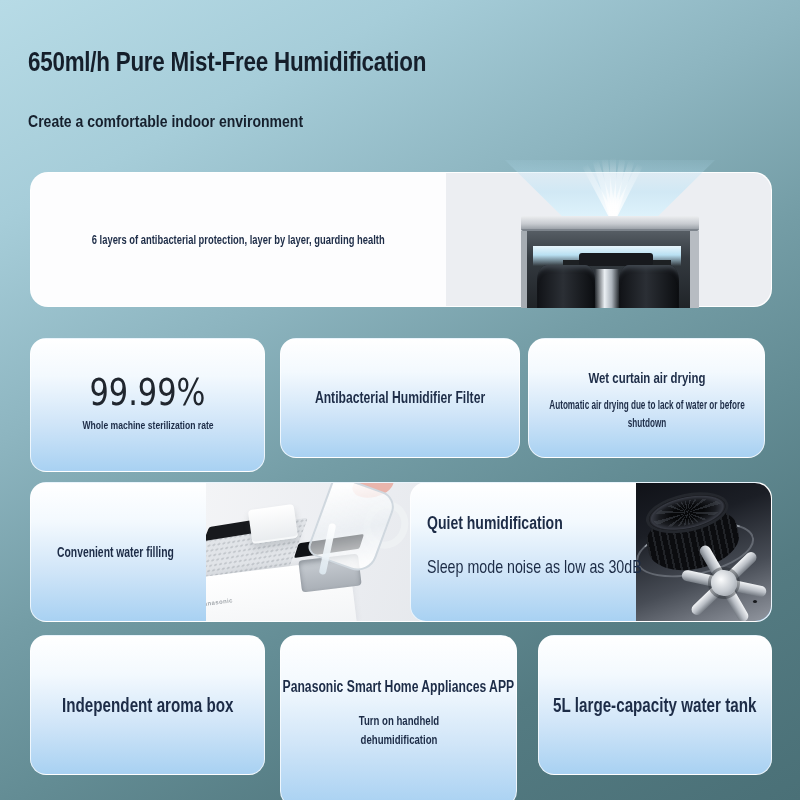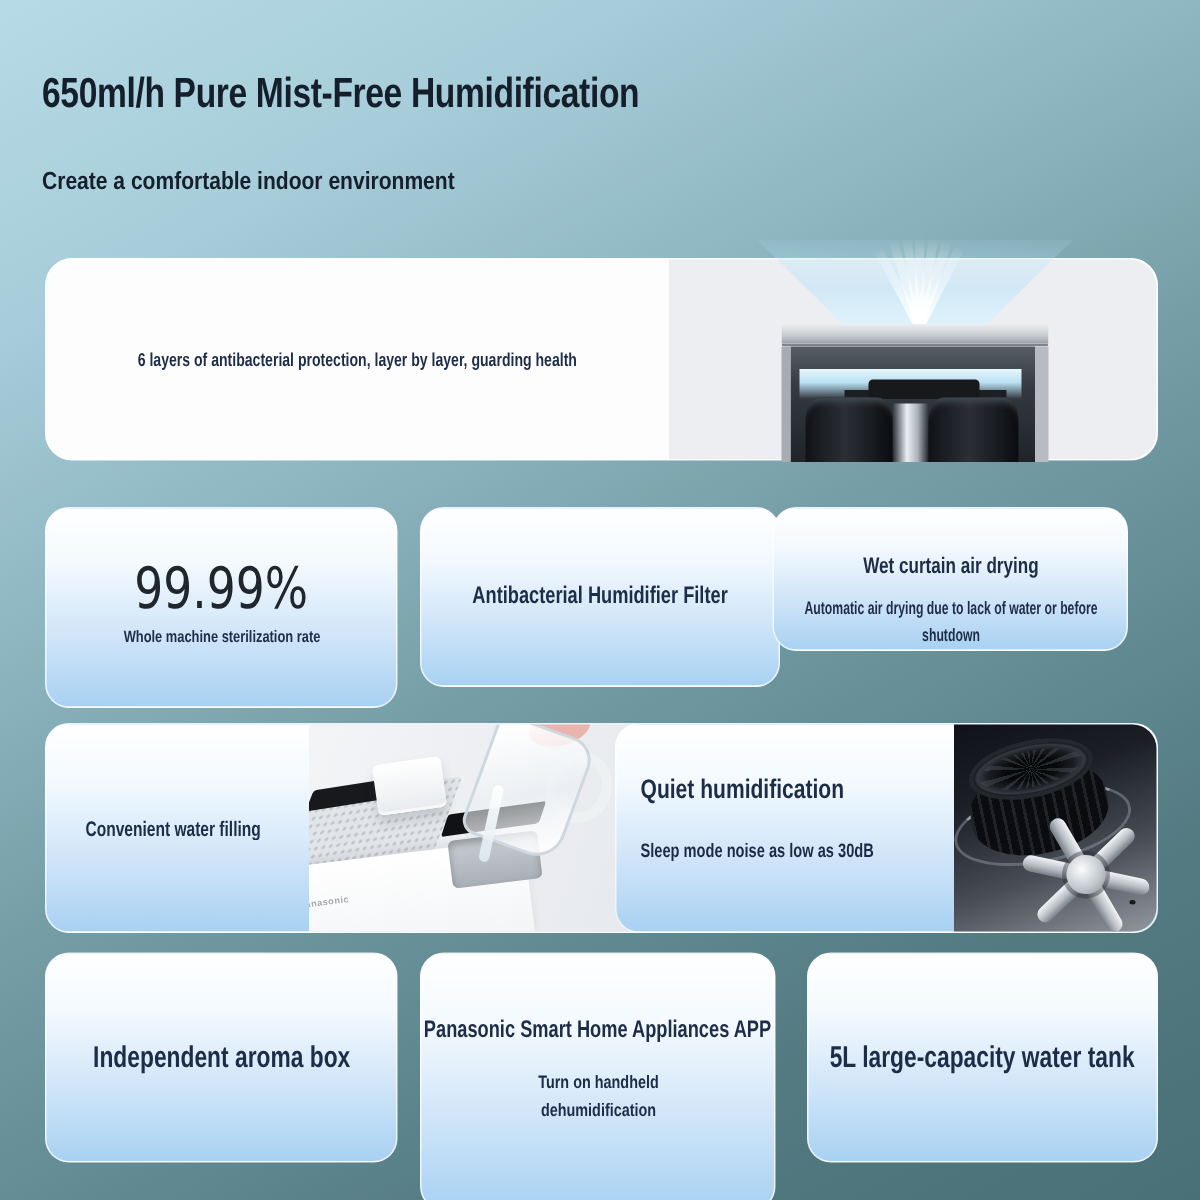--- a/index.html
+++ b/index.html
@@ -54,21 +54,21 @@
     box-shadow:-20px 3px 0 -4px #1d2023, 22px 3px 0 -4px #1d2023; }
   .drum { position:absolute; bottom:0; top:34px; width:58px;
     background:linear-gradient(90deg,#101216,#2b2f35 45%,#0b0d10);
     border-radius:10px 10px 0 0 / 16px 16px 0 0; box-shadow:inset 0 7px 5px -4px #434a52; }
   .d1 { left:10px; } .d2 { left:92px; width:60px; }
   .m-band { position:absolute; top:38px; bottom:0; left:68px; width:24px;
     background:linear-gradient(90deg, rgba(235,240,244,0) 0%, #eaeff3 40%, #aab2ba 70%, rgba(18,20,23,0) 100%); }
   
   .r2c1 { left:30px;  top:338px; width:235px; height:134px; }
   .r2c2 { left:280px; top:338px; width:240px; height:120px; }
-  .r2c3 { left:515px; top:338px; width:237px; height:96px; }
+  .r2c3 { left:528px; top:338px; width:237px; height:120px;border-radius:17px; }
   .r3c1 { left:30px;  top:482px; width:435px; height:140px; display:flex; }
   .r3c2 { left:410px; top:482px; width:362px; height:140px; display:flex; }
   .r4c1 { left:30px;  top:635px; width:235px; height:140px; }
   .r4c2 { left:280px; top:635px; width:237px; height:172px; }
   .r4c3 { left:538px; top:635px; width:234px; height:140px; }
   .center-col { display:flex; flex-direction:column; align-items:center; justify-content:center; text-align:center; }
   .big-number { font-family:"DejaVu Sans", sans-serif; font-size:38px; font-weight:500; color:#20262e;
     letter-spacing:0px; transform:scaleX(0.80); margin-top:-6px; }
   .ster-label { width:190px; transform:scaleX(0.78); font-size:11px; font-weight:700; line-height:1.65; text-align:center; margin-top:2px; }
   .filter-label { font-size:16px; font-weight:700; }
@@ -106,21 +106,21 @@
   .wf-stream { position:absolute; left:118px; top:40px; width:7px; height:52px; border-radius:4px; transform:rotate(12deg);
     background:linear-gradient(180deg, rgba(255,255,255,0.98), rgba(224,236,244,0.85)); }
   .wf-hand { position:absolute; left:146px; top:-10px; width:42px; height:24px; background:#e9b5ac; border-radius:50%;
     transform:rotate(-14deg); }
   
   .q-text { position:relative; z-index:2; width:225px; padding-left:16px; box-sizing:border-box;
     display:flex; flex-direction:column; justify-content:center; }
   .q-title { font-size:18px; font-weight:700; margin-top:-14px; }
   .q-title span, .q-high span { white-space:nowrap; display:inline-block; transform-origin:left center; }
   .q-title span { transform:scaleX(0.78); }
-  .q-high { font-size:13px; font-weight:700; margin-top:22px; color:#1c2b45; }
+  .q-high { font-size:19px; font-weight:400; margin-top:22px; color:#1c2b45; }
   .q-high span { transform:scaleX(0.75); }
   .q-img { position:relative; flex:1; overflow:hidden; border-radius:0 16px 16px 0;
     background:linear-gradient(160deg,#101218 0%,#1b1e25 30%,#474c55 65%,#9297a0 100%); }
   .fan { position:absolute; left:8px; top:10px; width:98px; height:84px; transform:rotate(-12deg); }
   .fan-body { position:absolute; top:16px; left:2px; width:92px; height:60px; border-radius:46px/26px;
     background:#0b0c0f;
     background-image:repeating-linear-gradient(90deg, rgba(72,77,84,0.35) 0 2px, transparent 2px 7px); }
   .fan-top { position:absolute; top:0; left:6px; width:84px; height:38px; border-radius:50%;
     border:3px solid #24272d; box-sizing:border-box;
     background:radial-gradient(ellipse at center, #07080a 30%, #1a1c21 52%, #363942 66%, #0e0f12 72%);

